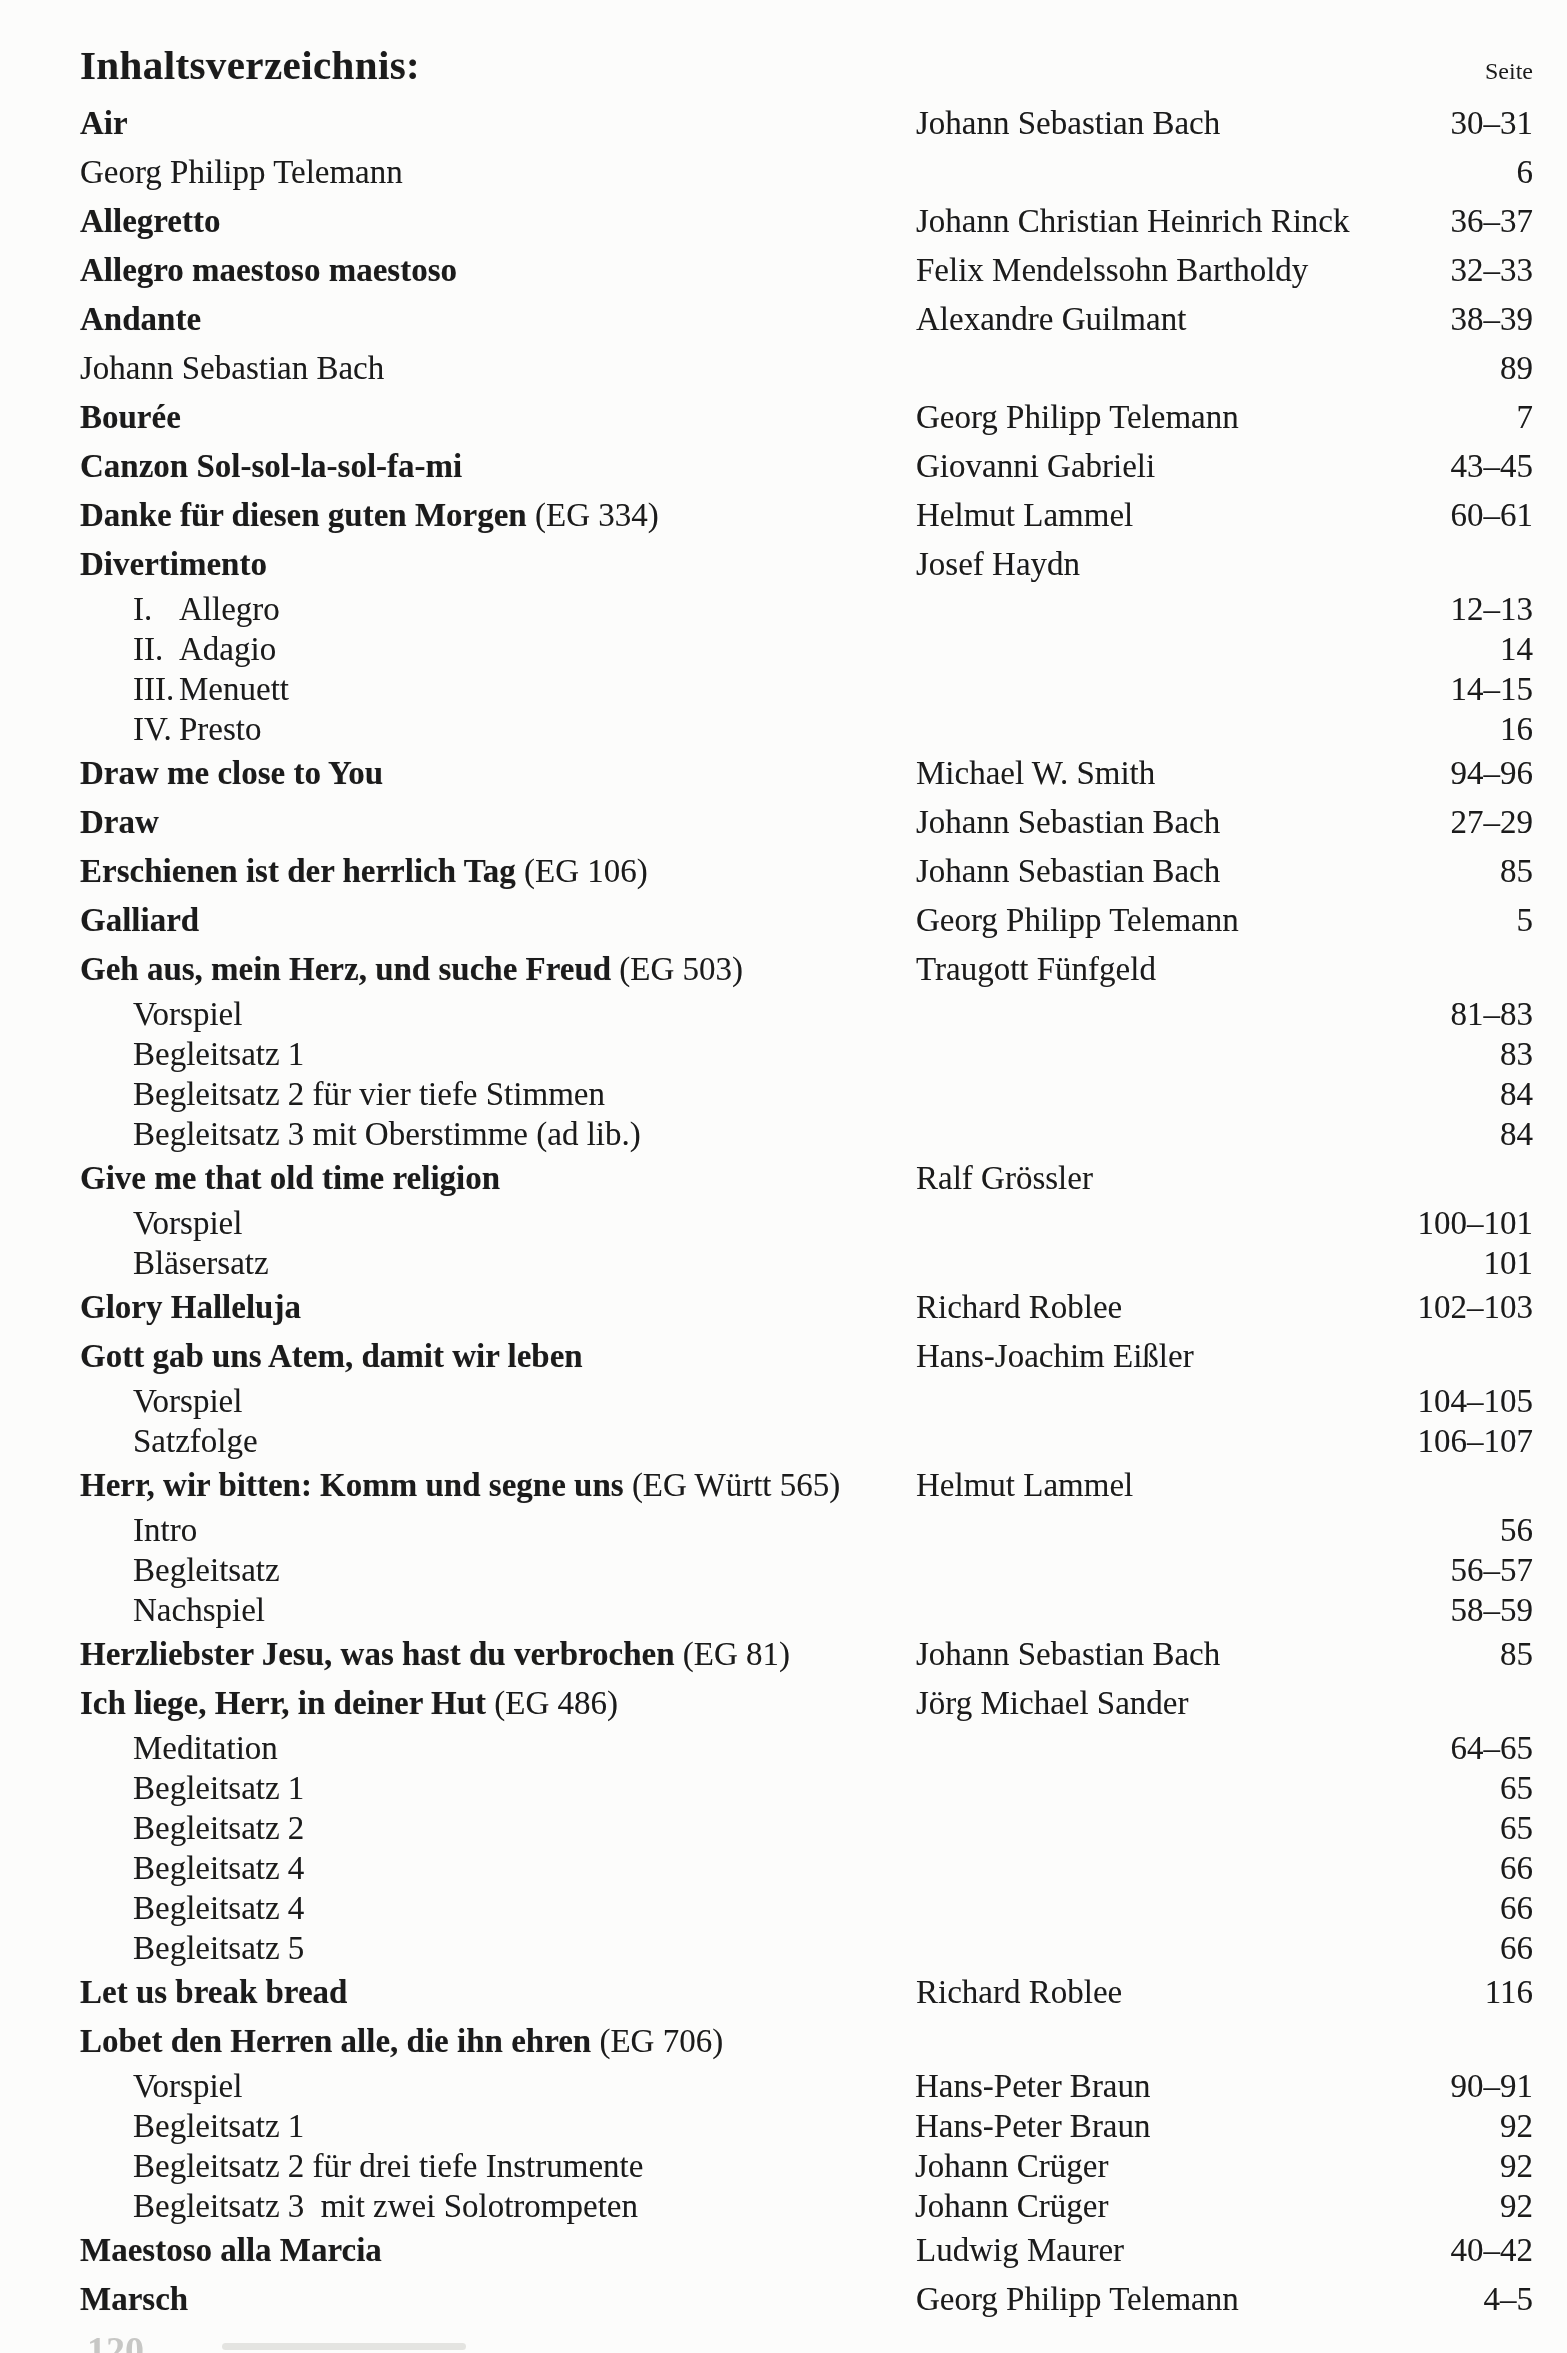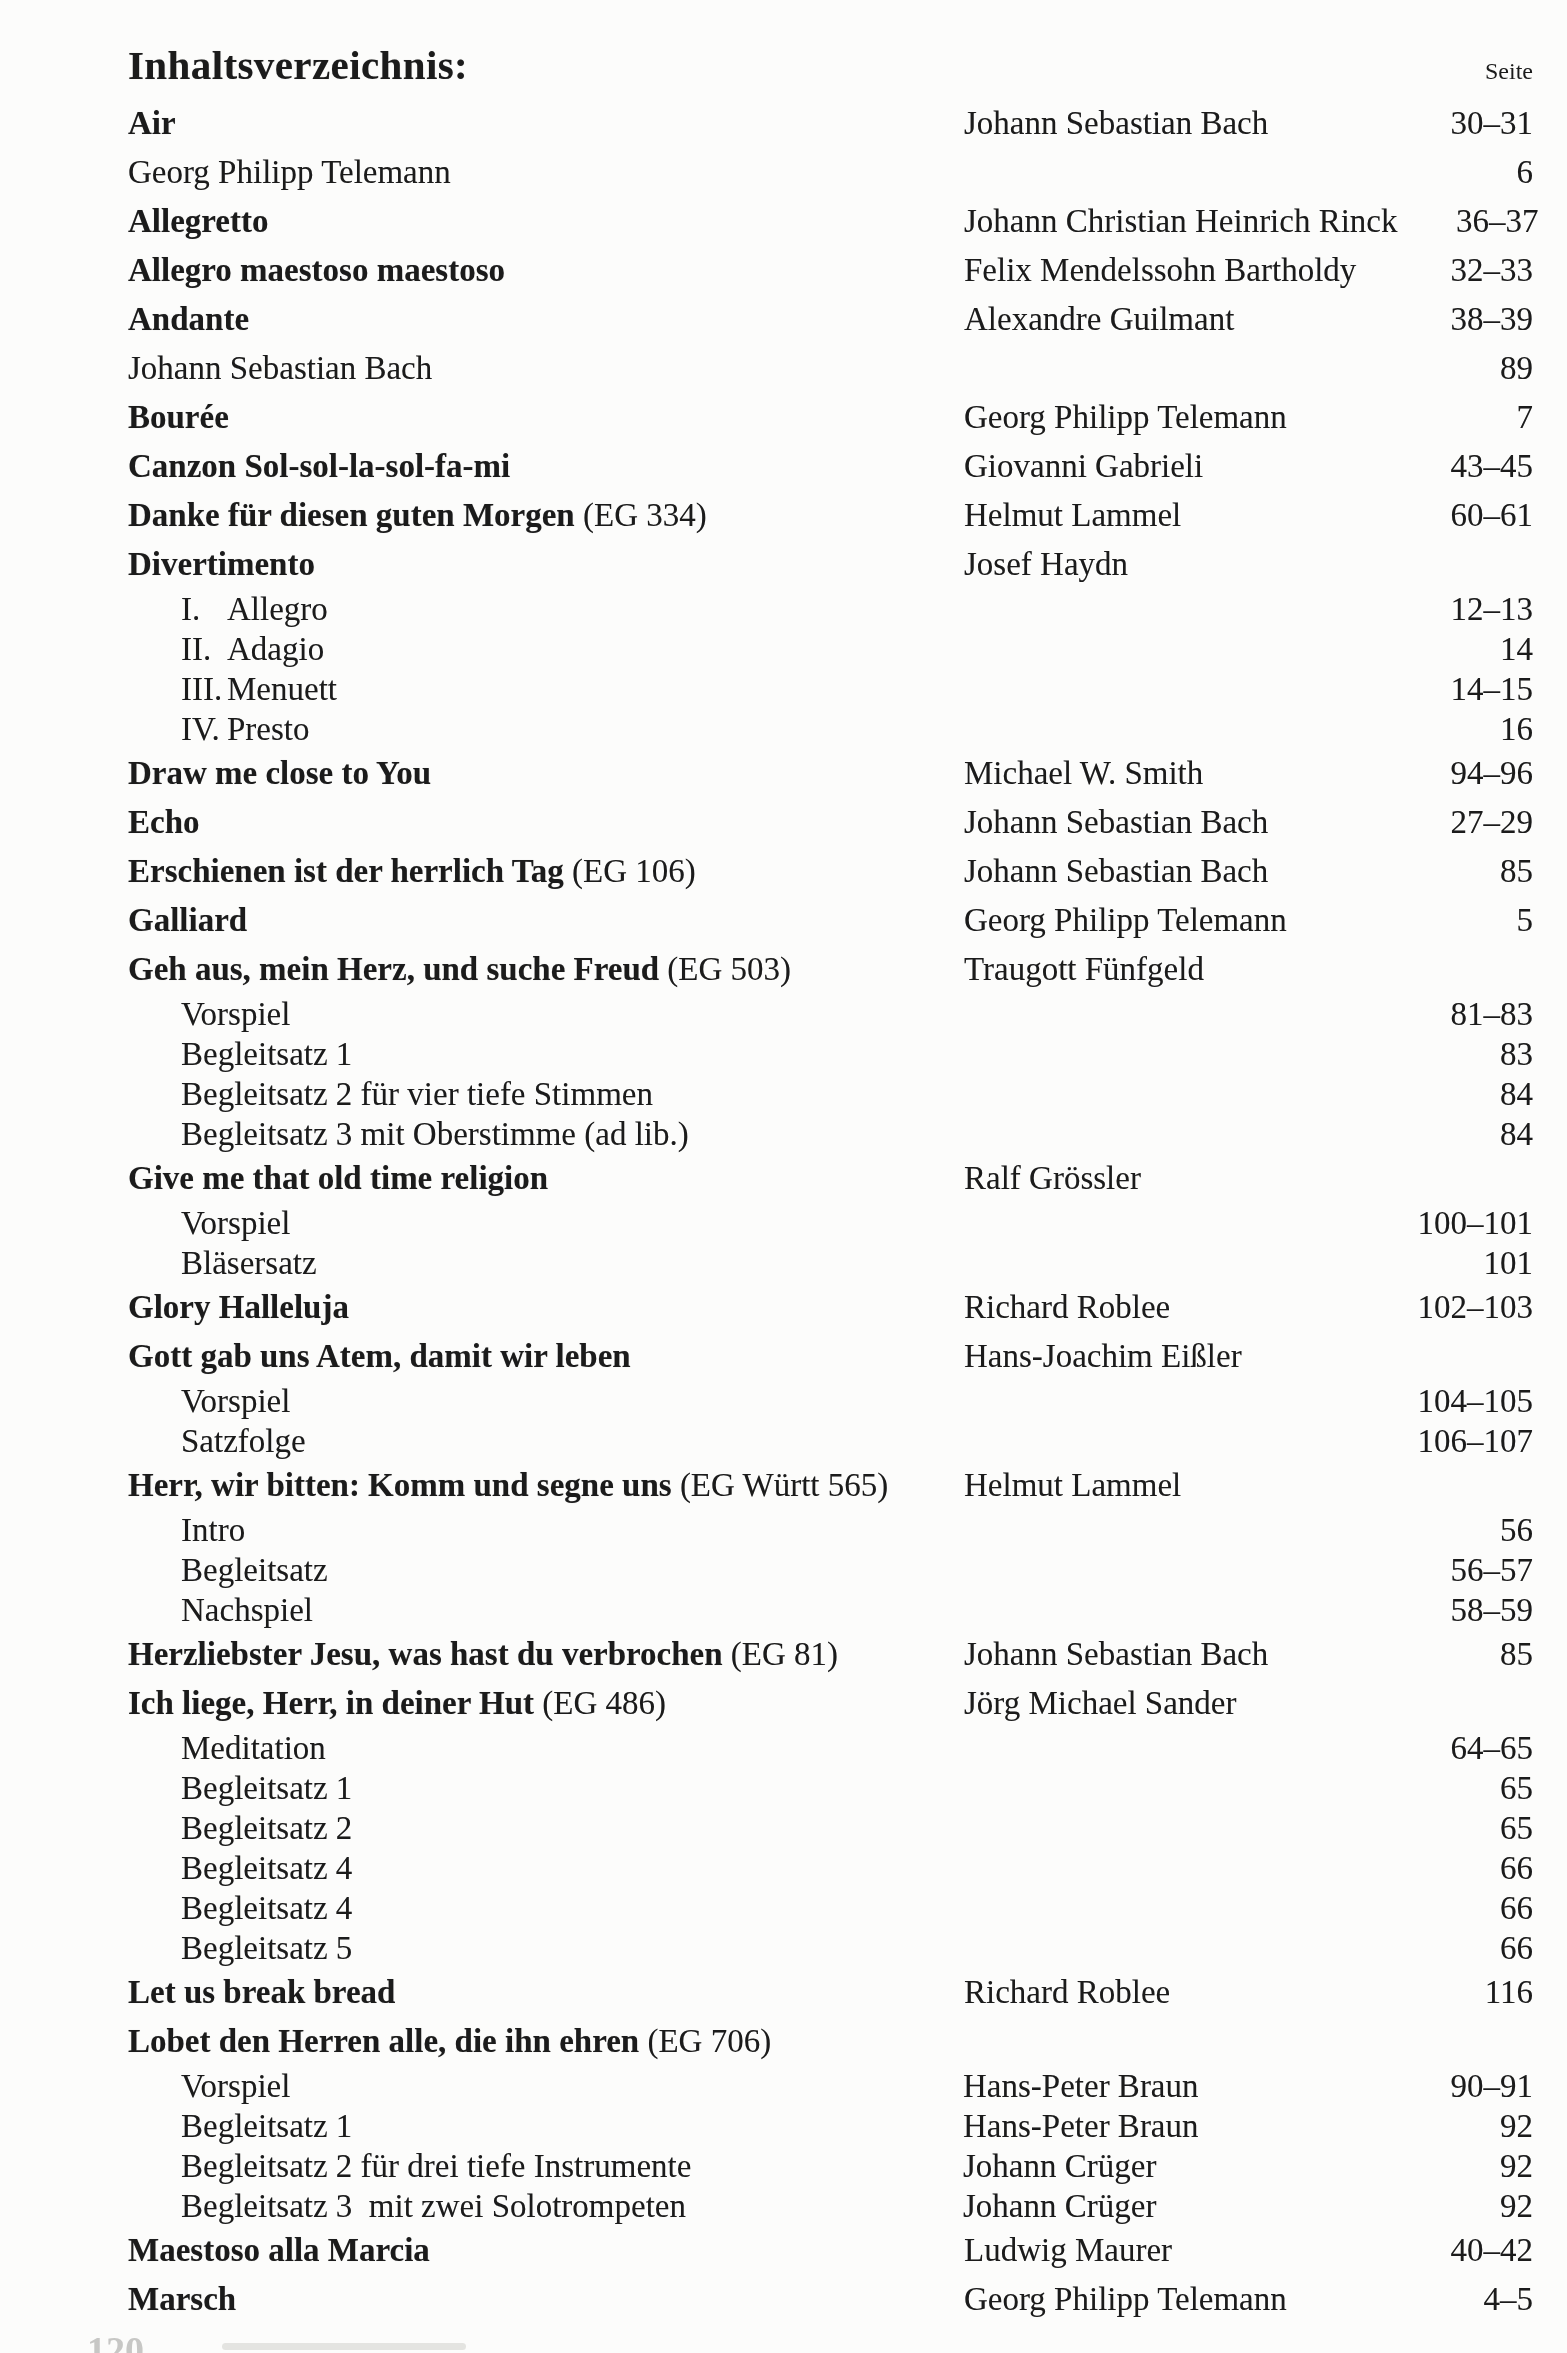--- a/index.html
+++ b/index.html
@@ -10,21 +10,20 @@
     width: 1568px;
     height: 2354px;
     background: #fcfcfb;
     color: #1b1b1b;
     font-family: "Liberation Serif", serif;
     overflow: hidden;
     position: relative;
   }
   .page {
     padding: 41px 35px 0 80px;
-    margin-left: 48px;
   }
   .header-row {
     display: flex;
     justify-content: space-between;
     align-items: baseline;
     height: 52px;
     margin-bottom: 6px;
   }
   .doc-title {
     font-size: 41px;
@@ -179,21 +178,21 @@
         <div class="t"><span class="num">IV.</span><span>Presto</span></div>
         <div class="c"></div>
         <div class="p">16</div>
       </div>
       <div class="row">
         <div class="t"><span>Draw me close to You</span></div>
         <div class="c">Michael W. Smith</div>
         <div class="p">94–96</div>
       </div>
       <div class="row">
-        <div class="t"><span>Echo</span></div>
+        <div class="t"><span>Draw</span></div>
         <div class="c">Johann Sebastian Bach</div>
         <div class="p">27–29</div>
       </div>
       <div class="row">
         <div class="t"><span>Erschienen ist der herrlich Tag</span><span class="suffix"> (EG 106)</span></div>
         <div class="c">Johann Sebastian Bach</div>
         <div class="p">85</div>
       </div>
       <div class="row">
         <div class="t"><span>Galliard</span></div>

